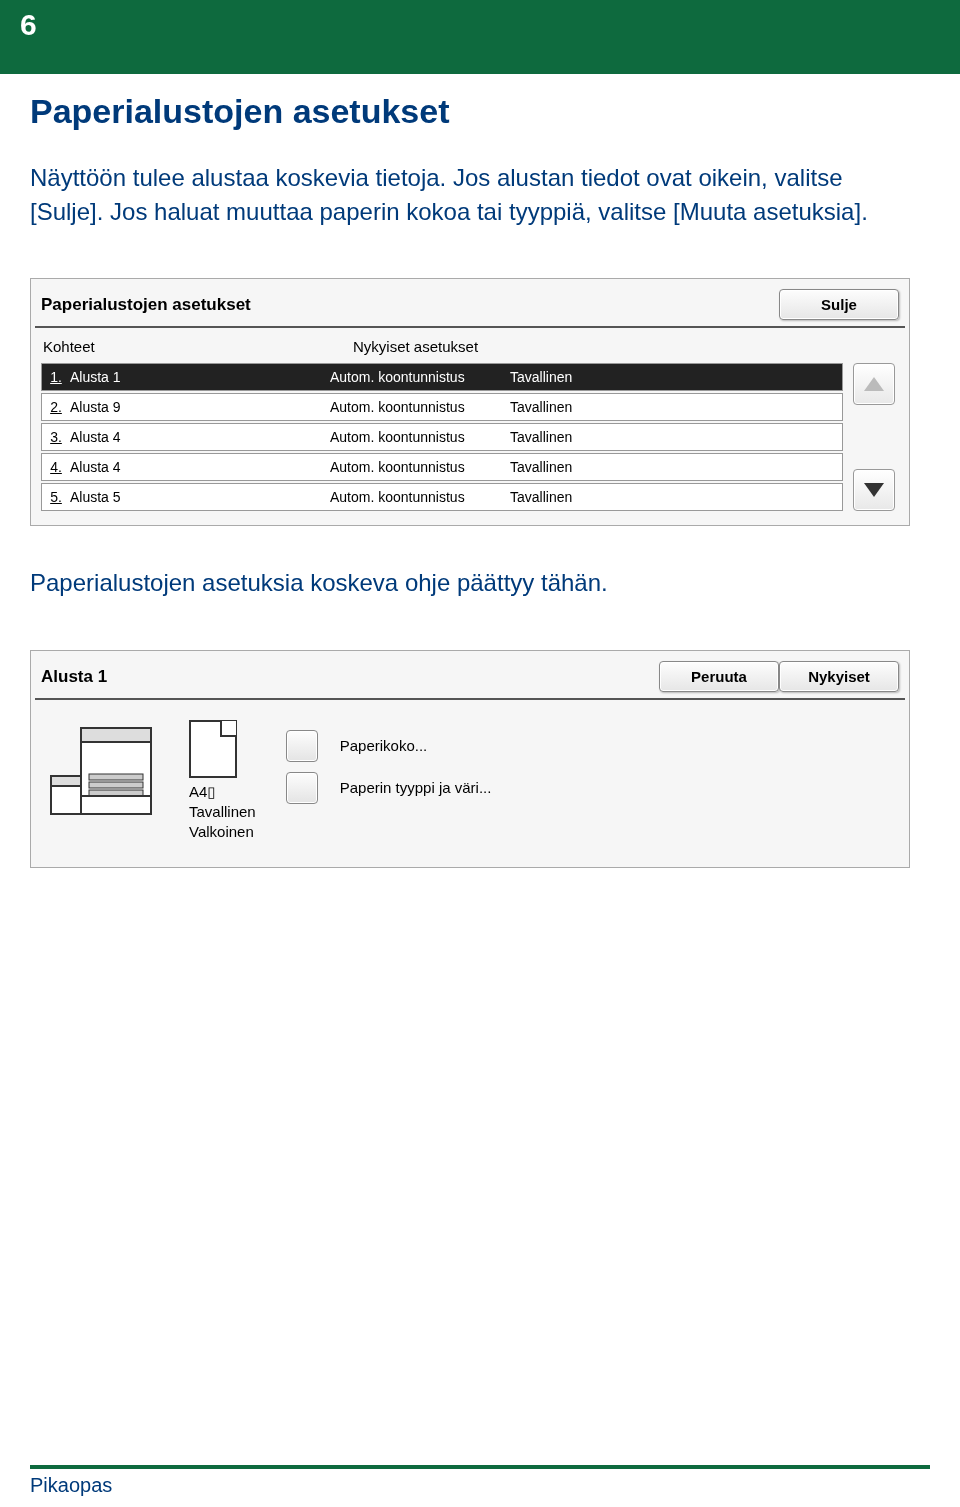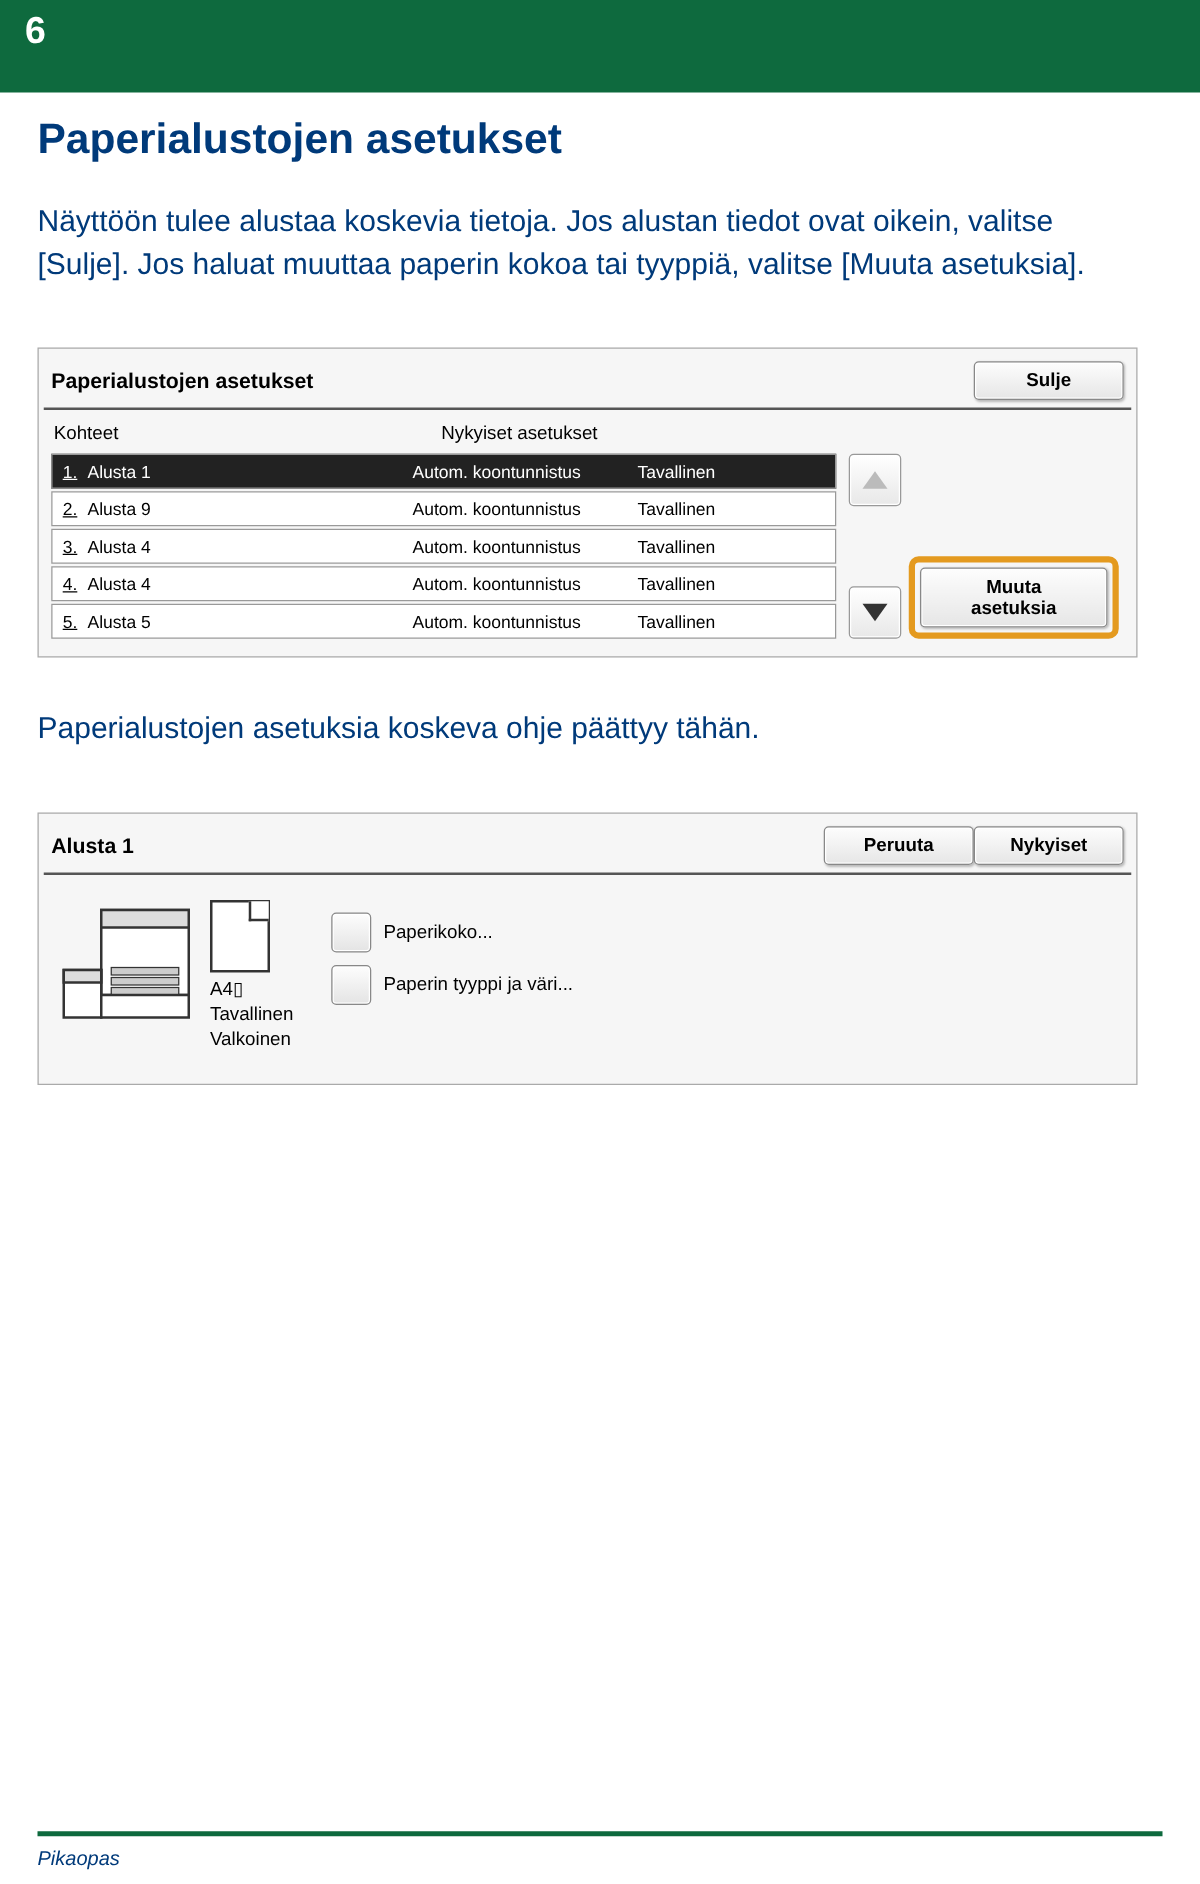--- a/index.html
+++ b/index.html
@@ -26,32 +26,32 @@
 .row .lbl{width:260px}
 .row .c1{width:180px}
 .row .c2{flex:1}
 .scroll-col{width:50px;display:flex;flex-direction:column;align-items:center;justify-content:space-between;padding:2px 0 2px 6px}
 .arrow-btn{width:40px;height:40px;border:1px solid #999;background:linear-gradient(#fff,#e8e8e8);border-radius:4px;display:flex;align-items:center;justify-content:center;box-shadow:inset 0 0 0 1px #fff}
 .tri-up{width:0;height:0;border-left:10px solid transparent;border-right:10px solid transparent;border-bottom:14px solid #bbb}
 .tri-down{width:0;height:0;border-left:10px solid transparent;border-right:10px solid transparent;border-top:14px solid #333}
 .action-col{width:160px;display:flex;flex-direction:column;justify-content:flex-end;align-items:flex-end;padding:0 4px 2px 10px}
 .highlight-box{border:5px solid #e49a1f;border-radius:8px;padding:4px}
 .panel2-body{display:flex;padding:14px 10px 20px 10px;gap:30px}
-.printer-col{display:flex;align-items:flex-start;gap:3px}
+.printer-col{display:flex;align-items:flex-start;gap:24px}
 .printer-svg{width:120px}
 .paper-icon{width:44px;height:54px;border:2px solid #333;background:#fff;position:relative;margin-bottom:4px}
 .paper-icon::after{content:"";position:absolute;top:-1px;right:-1px;width:14px;height:14px;background:#fff;border-left:2px solid #333;border-bottom:2px solid #333}
 .paper-labels{font-size:15px;line-height:1.35}
 .right-col{flex:1}
 .instr{font-size:15px;margin:12px 0 18px 0}
-.mini-btn{display:flex;align-items:center;gap:10px;margin:10px 0}
+.mini-btn{display:flex;align-items:center;gap:22px;margin:10px 0}
 .mini-square{width:30px;height:30px;background:linear-gradient(#fdfdfd,#e4e4e4);border:1px solid #888;border-radius:4px;box-shadow:inset 0 0 0 1px #fff}
 .mini-label{font-size:15px}
 .footer-bar{position:absolute;bottom:38px;left:30px;right:30px;border-top:4px solid #0e6a3e}
-.footer-text{position:absolute;bottom:10px;left:30px;color:#003a7a;font-style:italic;font-size:16px}
+.footer-text{position:absolute;bottom:10px;left:30px;color:#003a7a;font-size:20px}
 </style>
 </head>
 <body>
 
 <div class="page">
   <div class="green-banner">6</div>
 
   <div class="content">
     <h1 class="title">Paperialustojen asetukset</h1>
     <p class="body">Näyttöön tulee alustaa koskevia tietoja. Jos alustan tiedot ovat oikein, valitse [Sulje]. Jos haluat muuttaa paperin kokoa tai tyyppiä, valitse [Muuta asetuksia].</p>
@@ -100,26 +100,20 @@
             </div>
           </div>
         <div class="scroll-col">
           <div class="arrow-btn">
               <div class="tri-up"></div>
             </div>
           <div class="arrow-btn">
               <div class="tri-down"></div>
             </div>
         </div>
-        <div class="action-col">
-          <div class="highlight-box">
-            <div class="btn btn-lg" style="white-space:pre-line">Muuta
-asetuksia</div>
-          </div>
-        </div>
       </div>
     </div>
 
     <p class="body" style="margin-top:40px">Paperialustojen asetuksia koskeva ohje päättyy tähän.</p>
 
     <div class="panel">
       <div class="titlebar">
         <div class="titlebar-title">Alusta 1</div>
         <div class="btn btn-sm" style="margin-right:0">Peruuta</div>
         <div class="btn btn-sm">Nykyiset</div>

